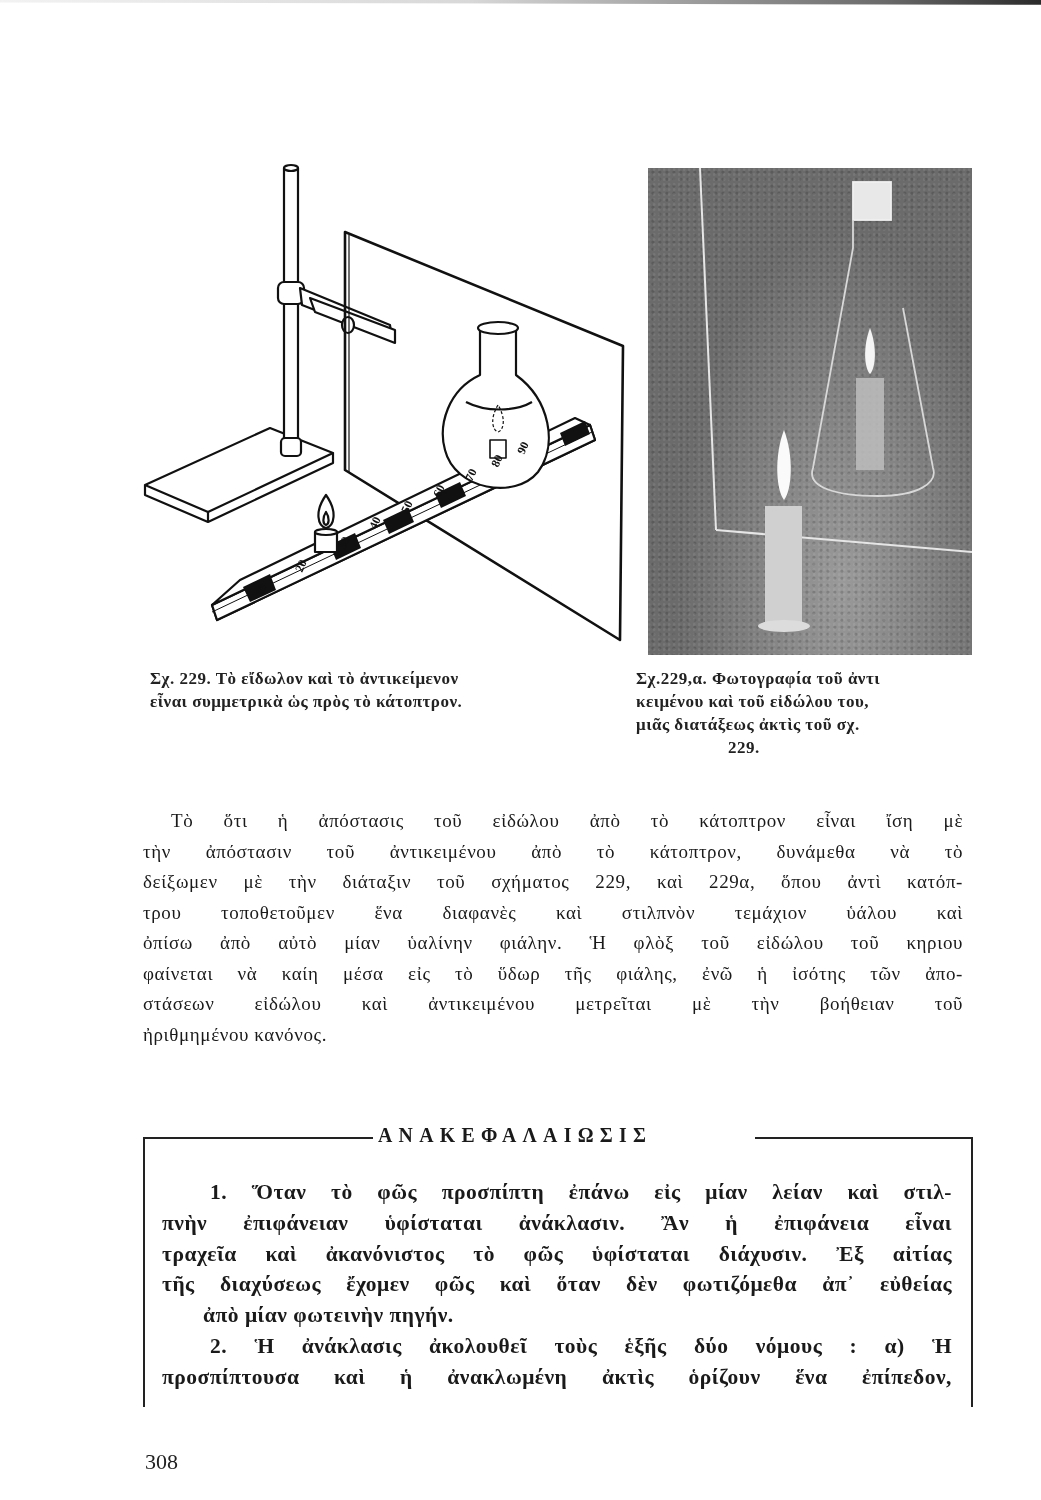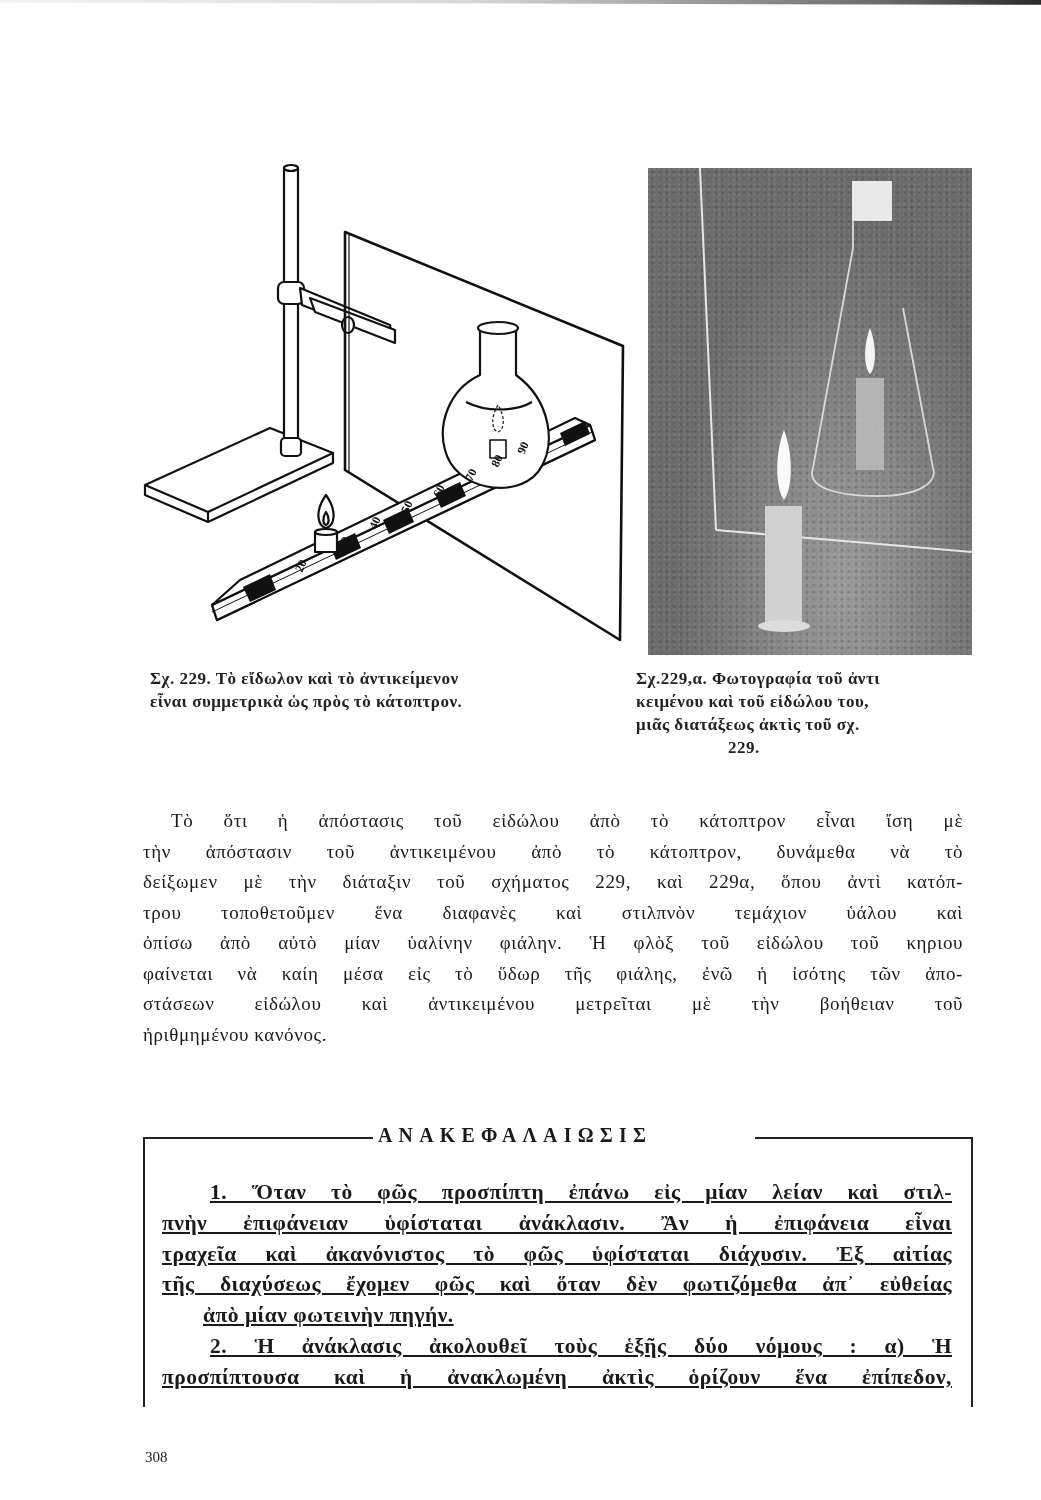--- a/index.html
+++ b/index.html
@@ -30,26 +30,26 @@
   .summary-title-row { position: absolute; left: 142px; top: 1122px; width: 830px; height: 24px; text-align: center; }
   .summary-title { position: absolute; left: 236px; top: 0; font-family: "Liberation Serif", serif;
     font-weight: bold; font-size: 22px; letter-spacing: 7px; color: #1a1a1a; transform: scaleX(0.9);
     transform-origin: left; }
   .summary-box { position: absolute; left: 143px; top: 1137px; width: 826px; height: 270px;
     border-left: 2px solid #222; border-right: 2px solid #222; }
   .rule-left { position: absolute; left: 143px; top: 1137px; width: 230px; border-top: 2px solid #222; }
   .rule-right { position: absolute; left: 755px; top: 1137px; width: 216px; border-top: 2px solid #222; }
   .summary-text { position: absolute; left: 162px; top: 1177px; width: 790px;
     font-family: "Liberation Serif", serif; font-weight: bold; font-size: 21.5px; line-height: 30.8px;
-    color: #1a1a1a; letter-spacing: 0.5px; text-decoration: underline; }
+    color: #1a1a1a; letter-spacing: 0.5px; }
   .summary-text .line { display: block; white-space: nowrap; text-align: justify; text-align-last: justify; }
   .summary-text .line.indent { padding-left: 48px; }
   .summary-text .line.last { text-align-last: left; margin-left: 41px; }
   .page-number { position: absolute; left: 145px; top: 1449px; font-family: "Liberation Serif", serif;
-    font-size: 15px; color: #222; }
+    font-size: 22px; color: #222; }
 </style>
 </head>
 <body>
 
 <div class="top-shadow"></div>
 
 <svg class="figure-drawing" viewBox="0 0 500 500">
   <g fill="none" stroke="#111" stroke-width="2.2" stroke-linejoin="round">
 
     <polygon points="5,335 130,278 193,303 68,362" fill="#fff"></polygon>

